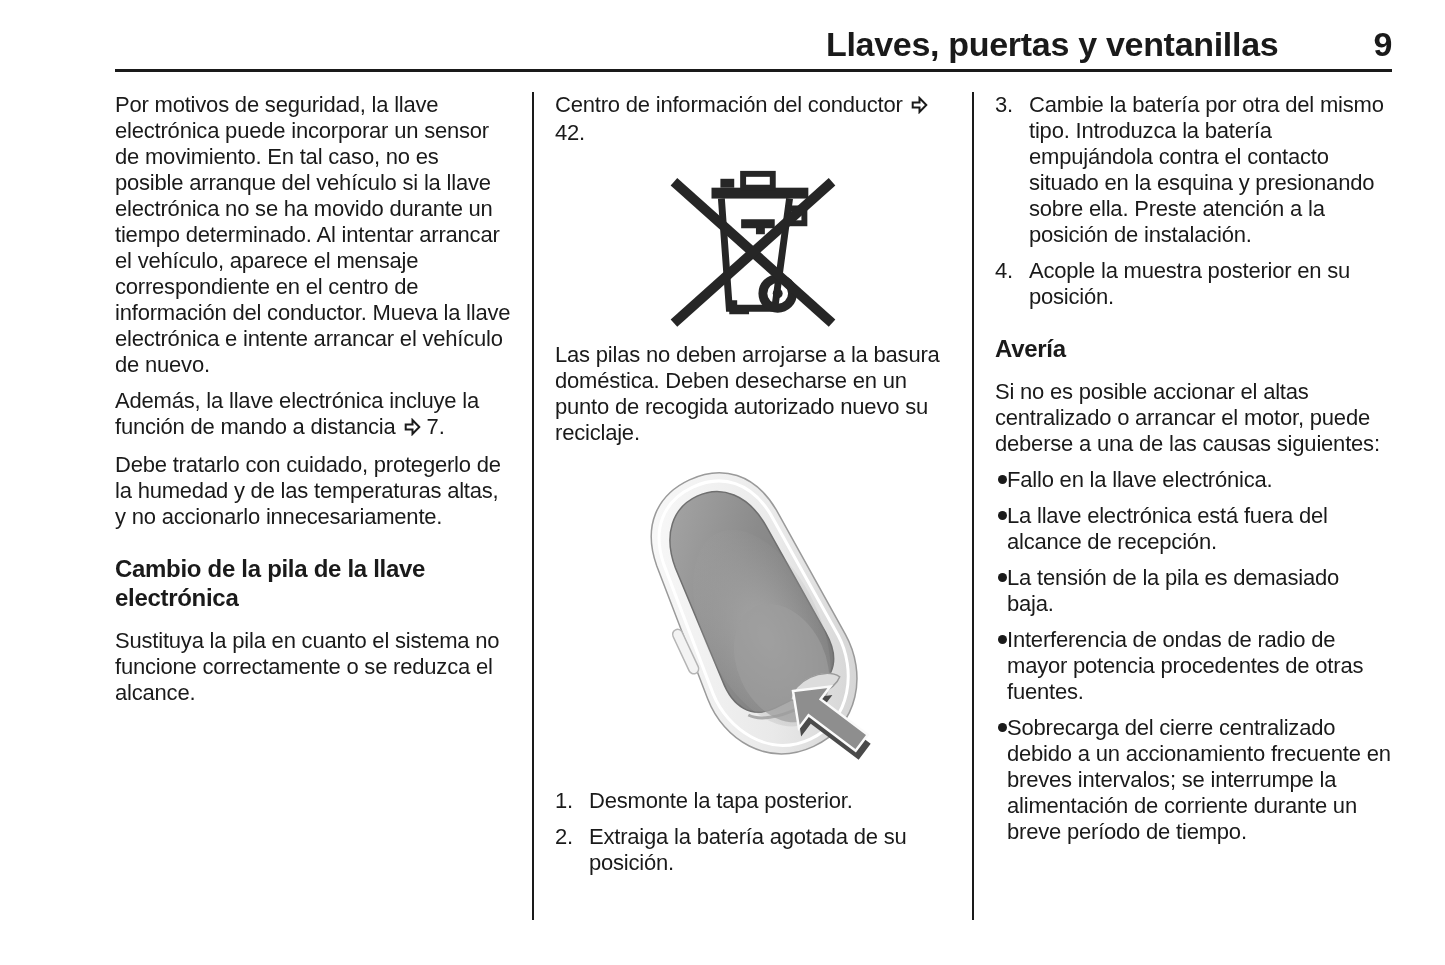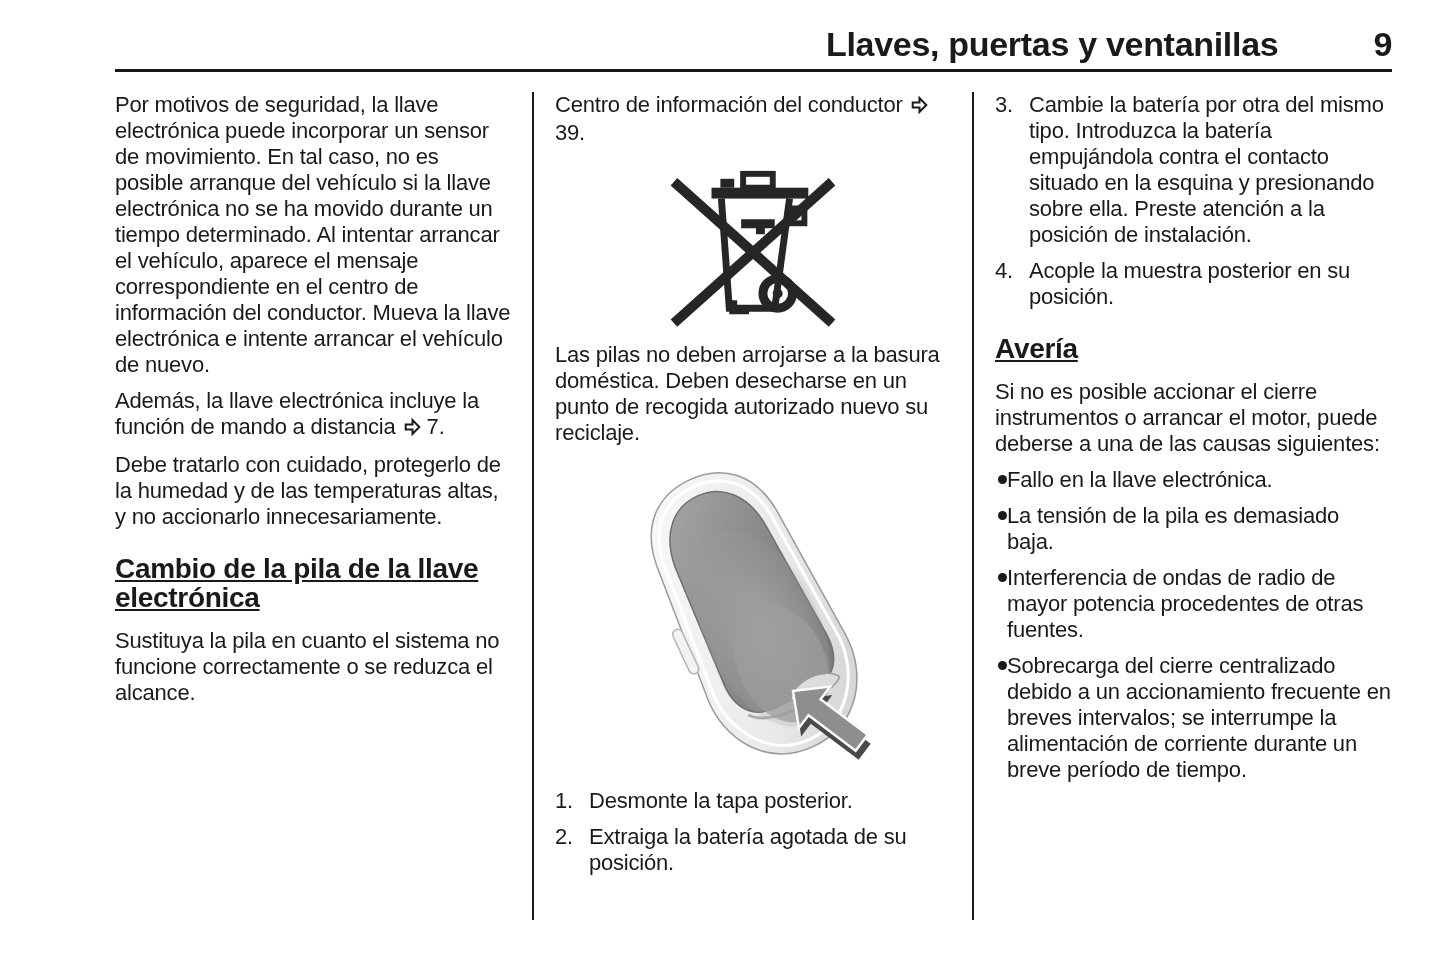--- a/index.html
+++ b/index.html
@@ -12,21 +12,21 @@
   
   .hdr{display:flex;justify-content:flex-end;align-items:baseline;
        font-weight:bold;font-size:34px;line-height:32px;padding-bottom:9px;letter-spacing:-0.3px;}
   .hdr .pagenum{margin-left:95px;}
   .rule{height:3px;background:#1a1a1a;}
   
   .columns{display:flex;margin-top:20px;}
   .col{width:396px;font-size:22px;line-height:26px;letter-spacing:-0.2px;}
   .sep{width:2px;background:#1a1a1a;height:828px;margin:0 21px;flex:none;}
   p{margin:0 0 10px 0;}
-  .heading{font-size:28px;line-height:29px;font-weight:bold;margin:24px 0 16px 0;letter-spacing:-0.3px;text-decoration:underline;}
+  .heading{font-size:24px;line-height:29px;font-weight:bold;margin:24px 0 16px 0;letter-spacing:-0.3px;}
   
   .ref-icon{display:inline-block;vertical-align:-2px;margin:0 5px 0 7px;}
   .wrench-icon{display:inline-block;vertical-align:-5px;margin:0 6px 0 1px;}
   
   .fig-bin{display:flex;justify-content:center;margin:16px 0 14px 0;}
   .fig-fob{margin:6px 0 8px 0;}
   
   .step{display:flex;margin:0 0 10px 0;}
   .step-num{width:34px;flex:none;}
   .step-text{flex:1;}
@@ -56,21 +56,21 @@
       <p>Debe tratarlo con cuidado, protegerlo de la humedad y de las temperaturas altas, y no accionarlo innecesariamente.</p>
       <div class="heading">Cambio de la pila de la llave electrónica</div>
       <p>Sustituya la pila en cuanto el sistema no funcione correctamente o se reduzca el alcance.</p>
     </div>
 
     <div class="sep"></div>
 
     <div class="col">
       <p><span>Centro de información del conductor</span><span class="ref-icon"><svg width="19" height="18" viewBox="0 0 18 18">
               <polygon points="2.2,6.4 9,6.4 9,2 15.8,9 9,16 9,11.6 2.2,11.6" fill="#ffffff" stroke="#1a1a1a" stroke-width="2"></polygon>
-            </svg></span><span>39.</span></p>
+            </svg></span><span>42.</span></p>
 
       <div class="fig-bin">
         <svg width="178" height="166" viewBox="0 0 180 168">
 
           <g stroke="#262626" fill="none">
             <path d="M58,37 L66,148 L112,148 L127,37" stroke-width="7"></path>
             <circle cx="115" cy="133" r="15" stroke-width="9"></circle>
           </g>
           <circle cx="115" cy="133" r="5" fill="#262626"></circle>
 
@@ -155,25 +155,29 @@
       <div class="step">
         <span class="step-num">3.</span>
         <span class="step-text">Cambie la batería por otra del mismo tipo. Introduzca la batería empujándola contra el contacto situado en la esquina y presionando sobre ella. Preste atención a la posición de instalación.</span>
       </div>
       <div class="step">
         <span class="step-num">4.</span>
         <span class="step-text">Acople la muestra posterior en su posición.</span>
       </div>
 
       <div class="heading">Avería</div>
-      <p>Si no es posible accionar el cierre instrumentos o arrancar el motor, puede deberse a una de las causas siguientes:</p>
+      <p>Si no es posible accionar el altas centralizado o arrancar el motor, puede deberse a una de las causas siguientes:</p>
 
       <div class="bullet">
         <span class="dot"></span>
         <span class="bullet-text">Fallo en la llave electrónica.</span>
+      </div>
+      <div class="bullet">
+        <span class="dot"></span>
+        <span class="bullet-text">La llave electrónica está fuera del alcance de recepción.</span>
       </div>
       <div class="bullet">
         <span class="dot"></span>
         <span class="bullet-text">La tensión de la pila es demasiado baja.</span>
       </div>
       <div class="bullet">
         <span class="dot"></span>
         <span class="bullet-text">Interferencia de ondas de radio de mayor potencia procedentes de otras fuentes.</span>
       </div>
       <div class="bullet">

